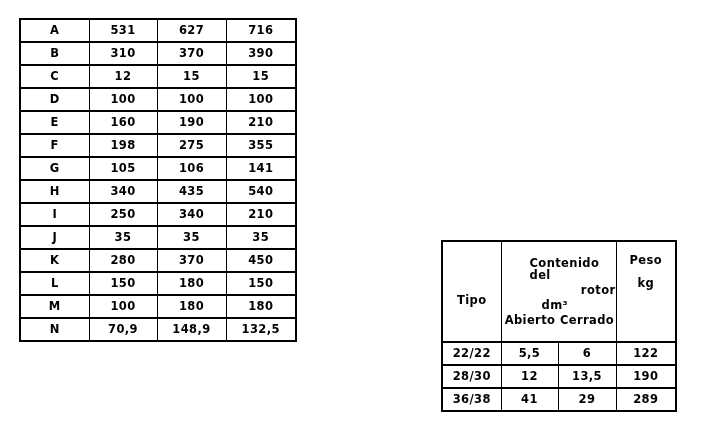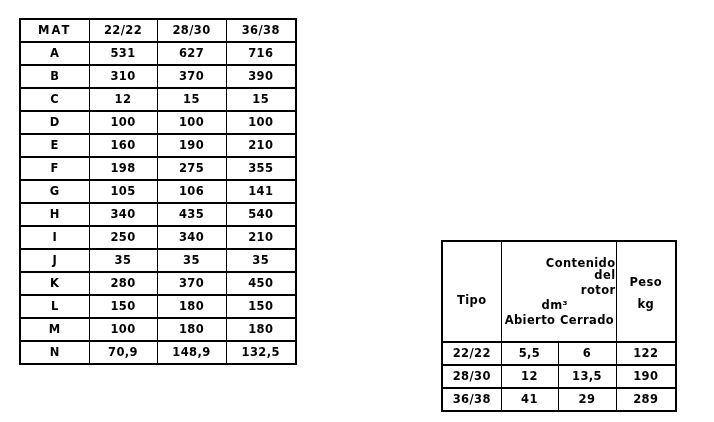--- a/index.html
+++ b/index.html
@@ -41,54 +41,47 @@
   #rotor-table td.header-cell { height: 81px; }
   .tipo-cell { padding-top: 18px !important; }
   .cont-inner {
     height: 81px;
     display: flex;
     flex-direction: column;
     justify-content: space-between;
     padding: 7px 0 6px 0;
     box-sizing: border-box;
   }
-  .cont-line1 { text-align: right; padding-left: 28px; }
+  .cont-line1 { text-align: left; padding-left: 28px; }
   .cont-line2 { text-align: right; padding-left: 5px; }
   .cont-line3 { text-align: left; padding-left: 40px; }
   .sub-headers { display: flex; }
   .sub-headers span { flex: 1; text-align: center; }
   .peso-inner {
     height: 81px;
     display: flex;
     flex-direction: column;
-    justify-content: center;
     gap: 11px;
     box-sizing: border-box;
     padding-top: 4px;
   }
 </style>
 </head>
 <body>
 
 <div class="canvas">
 
   <table class="datatable" id="dims-table">
     <colgroup>
       <col style="width:69px">
         <col style="width:68px">
         <col style="width:69px">
         <col style="width:70px">
     </colgroup>
     <tbody id="dims-body">
-      <tr>
-        <td class="mat-header">MAT</td>
-        <td>22/22</td>
-        <td>28/30</td>
-        <td>36/38</td>
-      </tr>
     <tr>
           <td>A</td>
           <td>531</td>
           <td>627</td>
           <td>716</td>
         </tr>
         <tr>
           <td>B</td>
           <td>310</td>
           <td>370</td>

